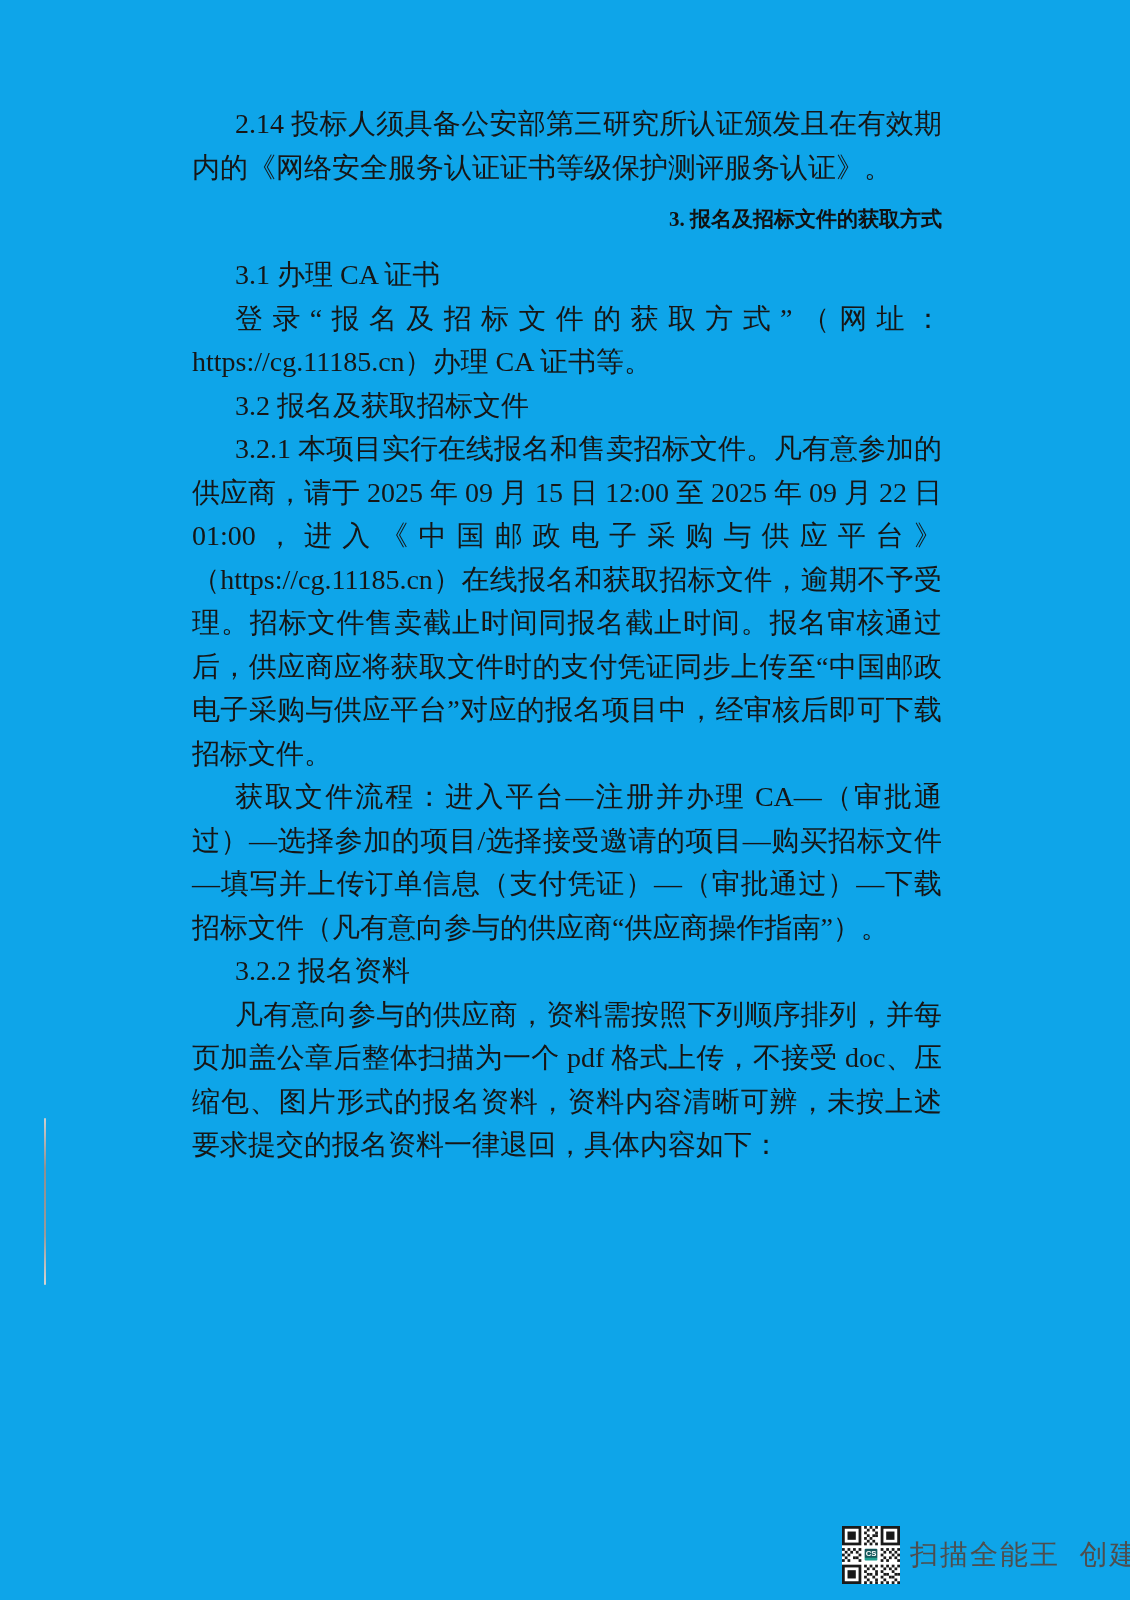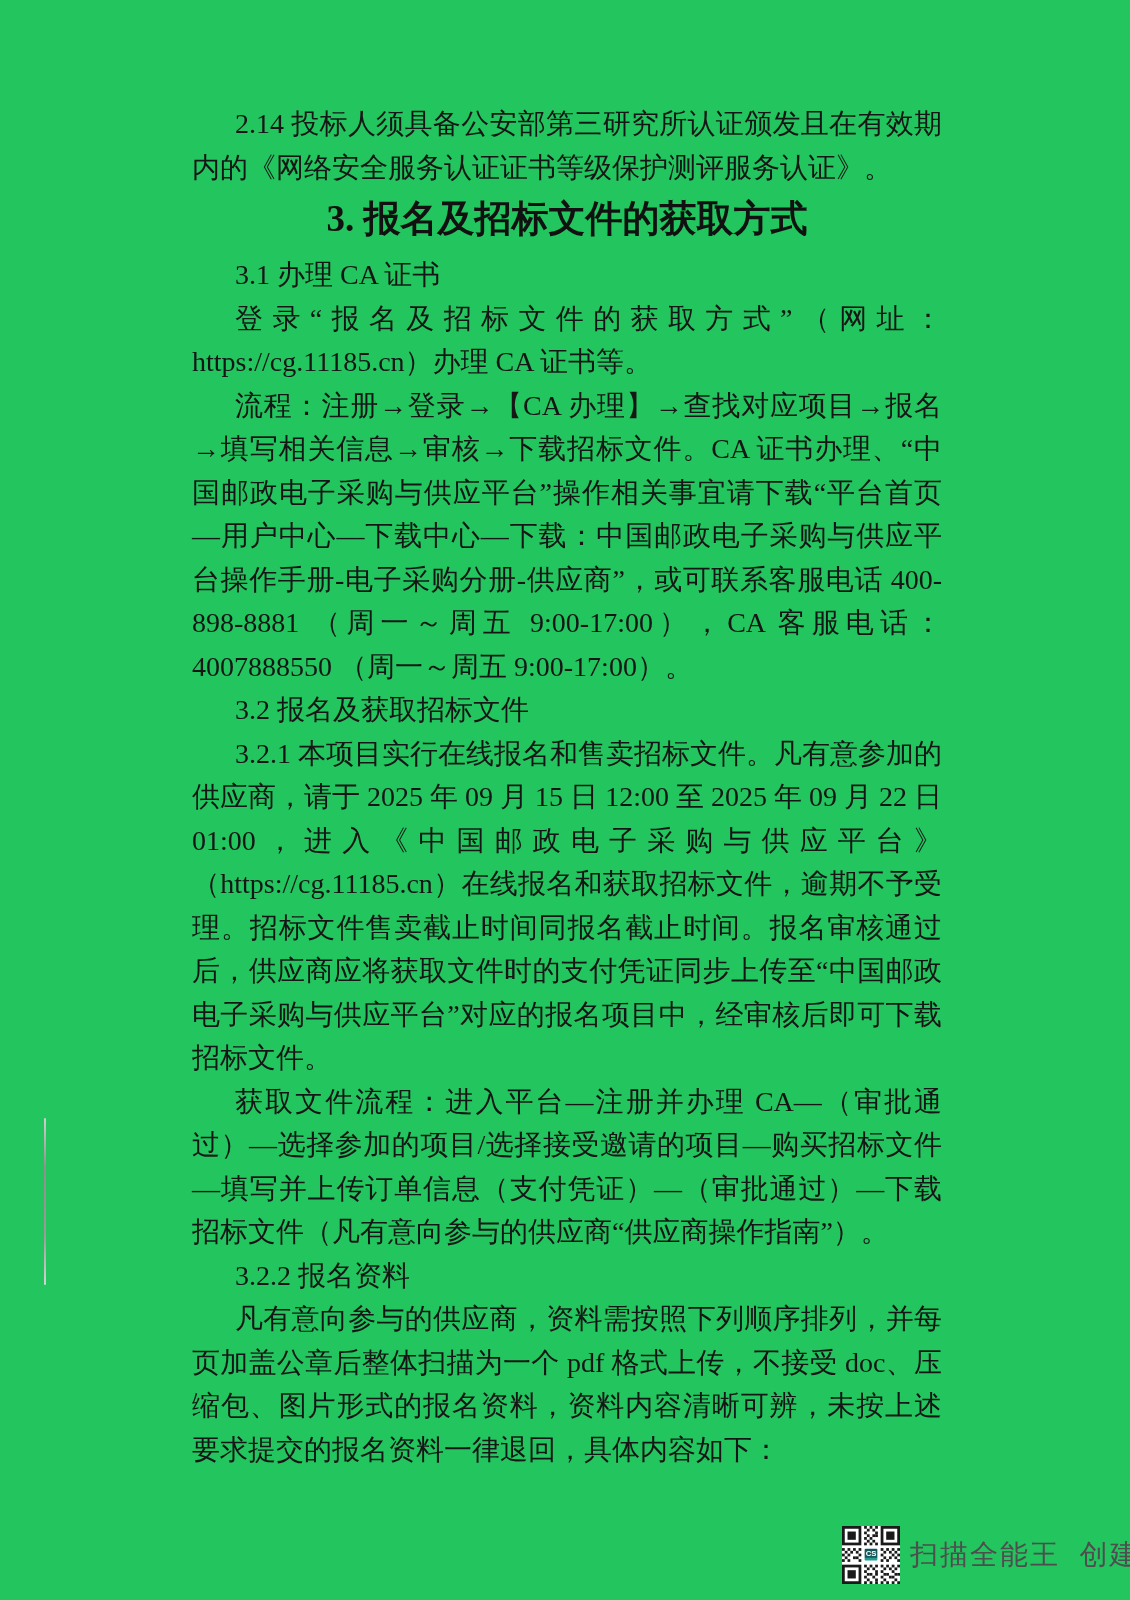--- a/index.html
+++ b/index.html
@@ -1,40 +1,40 @@
 <!DOCTYPE html>
 <html><head>
 <meta charset="utf-8">
 <style>
   html,body { margin:0; padding:0; background:#e8e8e8; }
   .page {
     position:relative;
     width:1130px; height:1600px;
     margin:0 auto;
-    background:#22c55e;
+    background:#0ea5e9;
     font-family:"Liberation Serif","DejaVu Serif",serif;
     overflow:hidden;
   }
   .content {
     position:absolute;
     left:192px; top:102px;
     width:750px;
     color:#161616;
     font-size:28px;
     line-height:43.5px;
     text-align:justify;
   }
   .content p { margin:0; text-indent:43px; }
   .content h2 {
-    font-size:37px;
+    font-size:21px;
     font-weight:bold;
     margin:4px 0 8px 0;
     line-height:52px;
     text-indent:0;
-    text-align:center;
+    text-align:right;
     color:#111;
   }
   .artifact-line {
     position:absolute;
     left:44px; top:1118px;
     width:2px; height:167px;
     background:linear-gradient(to bottom,#cfcfcf,#8f8f8f 30%,#9a9a9a 70%,#d4d4d4);
     border-radius:1px;
   }
   .watermark {
@@ -58,21 +58,20 @@
 
 <div class="page">
 
   <div class="content">
     <p>2.14 投标人须具备公安部第三研究所认证颁发且在有效期内的《网络安全服务认证证书等级保护测评服务认证》。</p>
 
     <h2>3. 报名及招标文件的获取方式</h2>
 
     <p>3.1 办理 CA 证书</p>
     <p>登录“报名及招标文件的获取方式”（网址：https://cg.11185.cn）办理 CA 证书等。</p>
-    <p>流程：注册→登录→【CA 办理】→查找对应项目→报名→填写相关信息→审核→下载招标文件。CA 证书办理、“中国邮政电子采购与供应平台”操作相关事宜请下载“平台首页—用户中心—下载中心—下载：中国邮政电子采购与供应平台操作手册-电子采购分册-供应商”，或可联系客服电话 400-898-8881 （周一～周五 9:00-17:00），CA 客服电话：4007888550 （周一～周五 9:00-17:00）。</p>
 
     <p>3.2 报名及获取招标文件</p>
     <p>3.2.1 本项目实行在线报名和售卖招标文件。凡有意参加的供应商，请于 2025 年 09 月 15 日 12:00 至 2025 年 09 月 22 日 01:00，进入《中国邮政电子采购与供应平台》（https://cg.11185.cn）在线报名和获取招标文件，逾期不予受理。招标文件售卖截止时间同报名截止时间。报名审核通过后，供应商应将获取文件时的支付凭证同步上传至“中国邮政电子采购与供应平台”对应的报名项目中，经审核后即可下载招标文件。</p>
     <p>获取文件流程：进入平台—注册并办理 CA—（审批通过）—选择参加的项目/选择接受邀请的项目—购买招标文件—填写并上传订单信息（支付凭证）—（审批通过）—下载招标文件（凡有意向参与的供应商“供应商操作指南”）。</p>
 
     <p>3.2.2 报名资料</p>
     <p>凡有意向参与的供应商，资料需按照下列顺序排列，并每页加盖公章后整体扫描为一个 pdf 格式上传，不接受 doc、压缩包、图片形式的报名资料，资料内容清晰可辨，未按上述要求提交的报名资料一律退回，具体内容如下：</p>
 
   </div>
 

